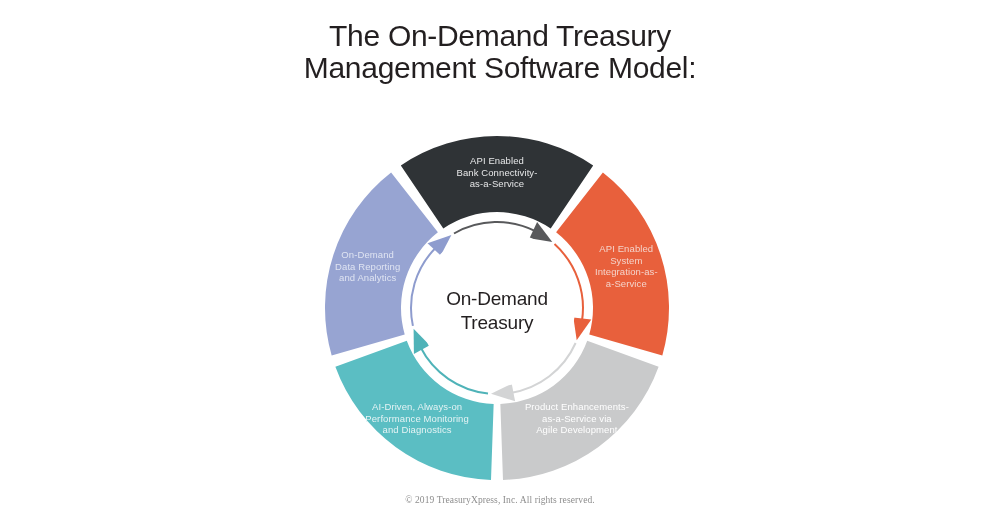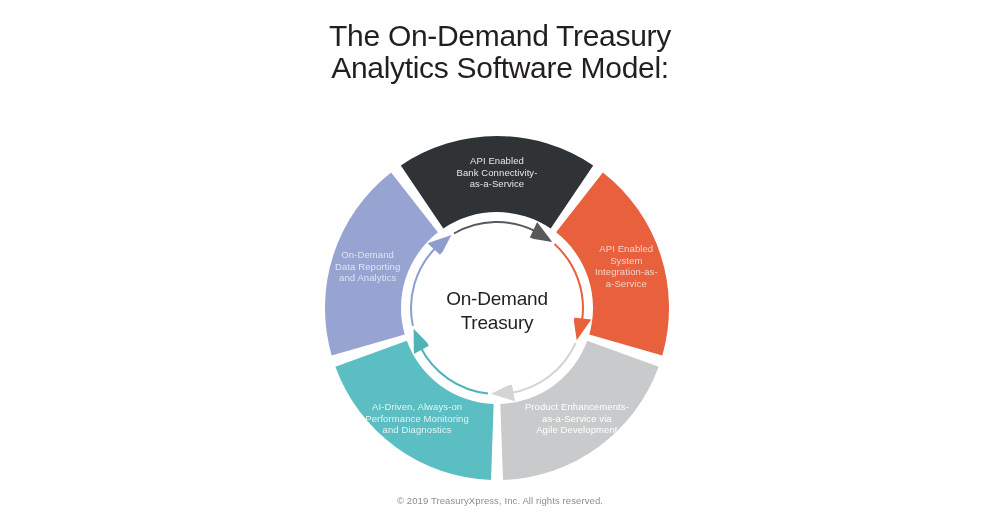--- a/index.html
+++ b/index.html
@@ -62,34 +62,34 @@
     font-size: 19px;
     fill: #231f20;
     letter-spacing: -0.2px;
   }
   .footer {
     position: absolute;
     left: 0;
     top: 495px;
     width: 1000px;
     text-align: center;
-    font-family: Liberation Sans, sans-serif;
+    font-family: Liberation Serif, serif;
     font-size: 9.5px;
     color: #8d8d8d;
     letter-spacing: 0.1px;
   }
 </style>
 </head>
 <body>
 
 <div id="slide">
 
   <div class="title-block">
     <div class="title-line">The On-Demand Treasury</div>
-    <div class="title-line">Analytics Software Model:</div>
+    <div class="title-line">Management Software Model:</div>
   </div>
 
   <svg id="wheel" viewBox="0 0 1000 524">
     <g id="segments-layer">
         <path d="M 400.81882060303155 165.40553752053282 A 172 172 0 0 1 593.1811793969684 165.40553752053282 L 550.6825187331917 228.412393034716 A 96 96 0 0 0 443.31748126680833 228.412393034716 Z" fill="#2f3336"></path>
         <path d="M 602.8937737560133 172.46215037964382 A 172 172 0 0 1 662.3370117013908 355.40962520052386 L 589.2811228100786 334.46118615843193 A 96 96 0 0 0 556.1035016312632 232.35096765375468 Z" fill="#e8603c"></path>
         <path d="M 658.6271307751763 366.827464652015 A 172 172 0 0 1 503.0027134328302 479.89522224728444 L 500.3503516834401 403.9415193938332 A 96 96 0 0 0 587.2104915954473 340.8339337592642 Z" fill="#c9cacb"></path>
         <path d="M 490.99728656716985 479.89522224728444 A 172 172 0 0 1 335.3728692248238 366.82746465201507 L 406.7895084045528 340.8339337592642 A 96 96 0 0 0 493.64964831655993 403.9415193938332 Z" fill="#5bbec3"></path>
         <path d="M 331.6629882986092 355.4096252005239 A 172 172 0 0 1 391.10622624398684 172.4621503796438 L 437.89649836873684 232.35096765375468 A 96 96 0 0 0 404.7188771899214 334.461186158432 Z" fill="#97a4d2"></path>
       </g>

